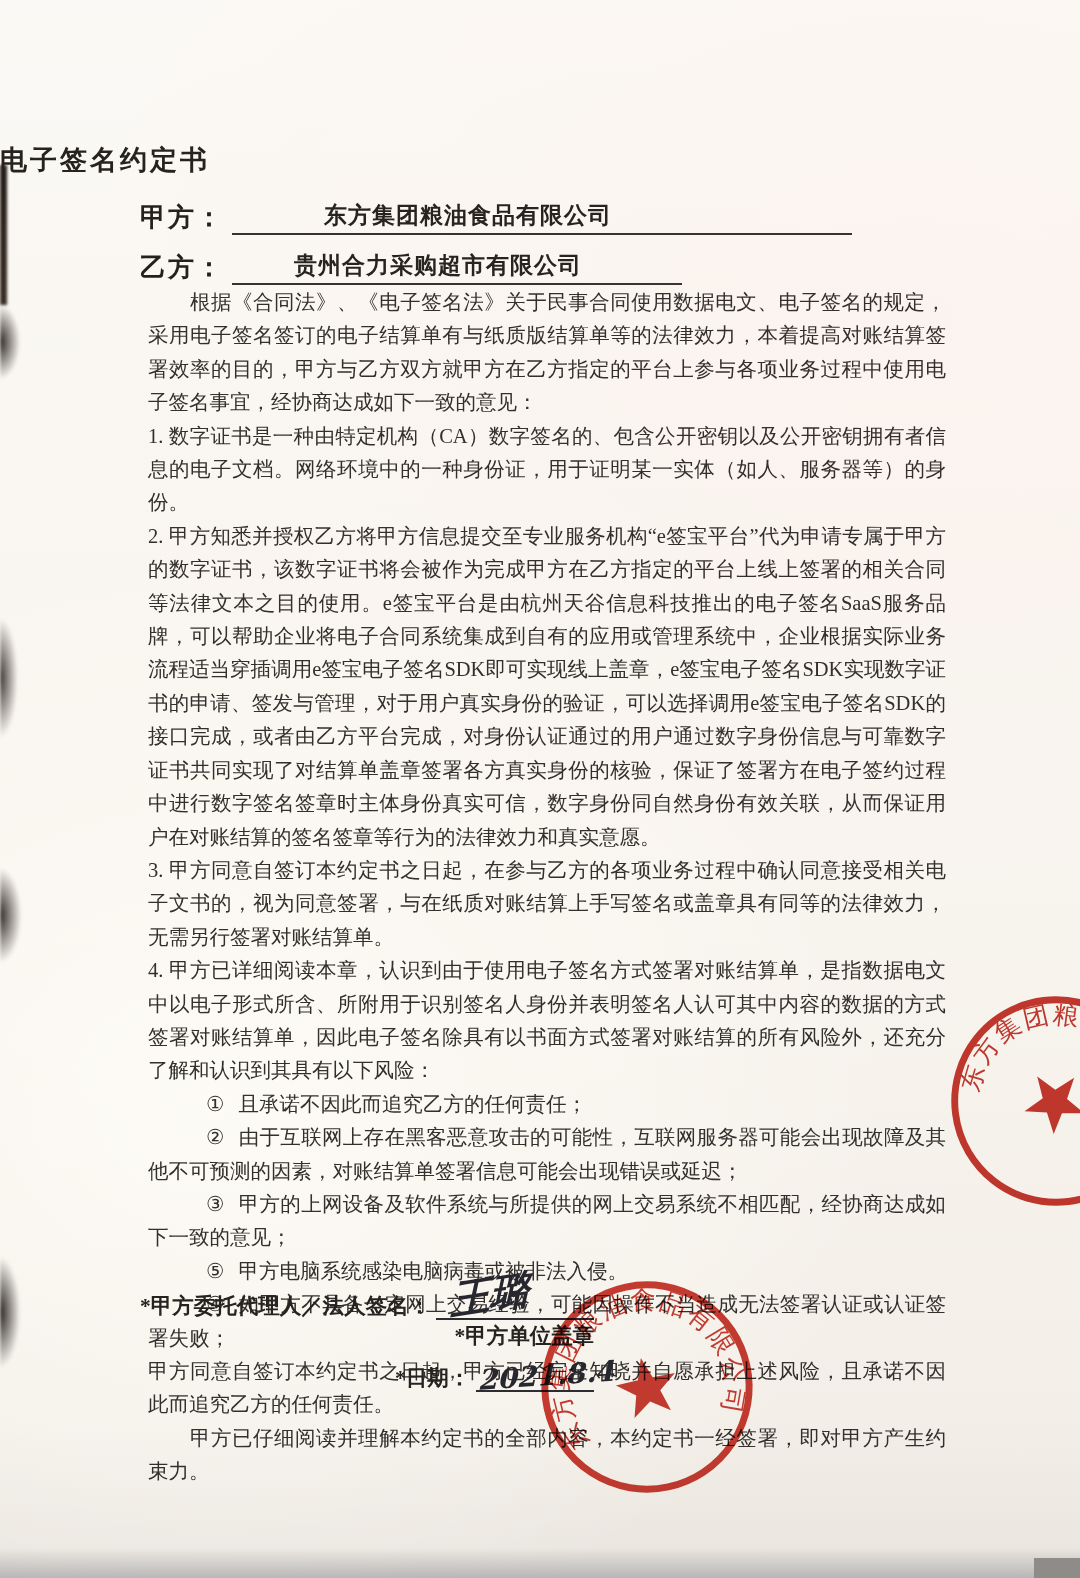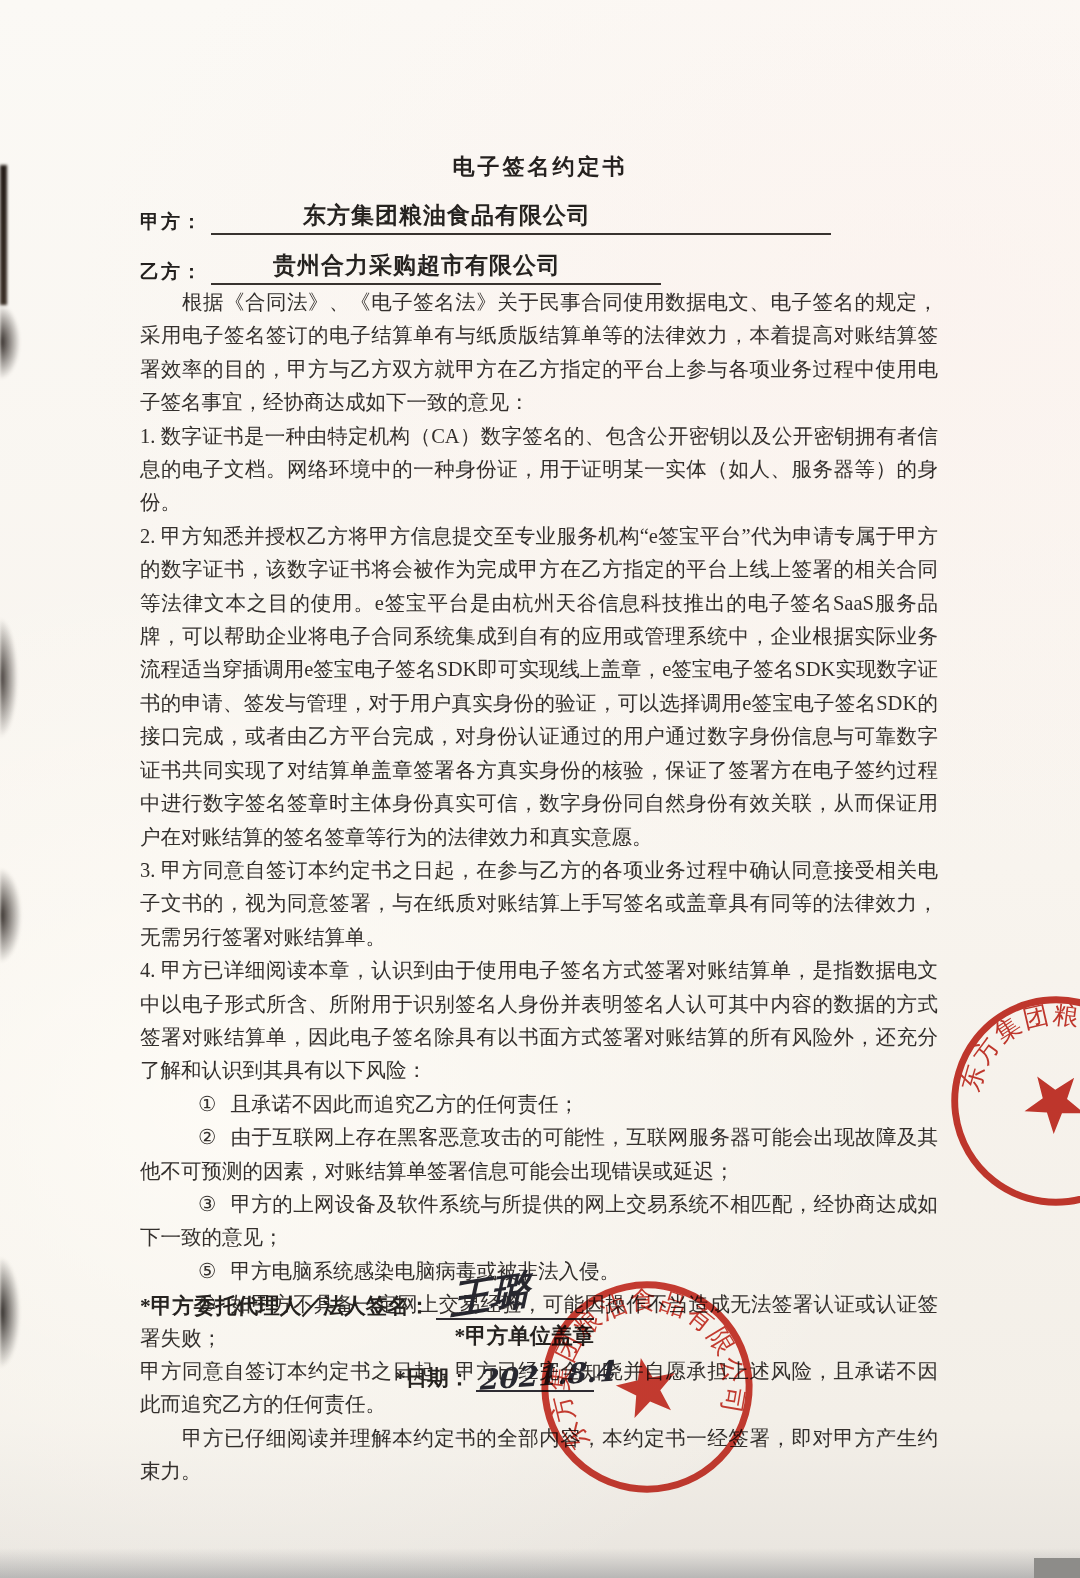--- a/index.html
+++ b/index.html
@@ -6,35 +6,35 @@
   .page{
     position:relative;width:1080px;height:1578px;overflow:hidden;
     background:
       radial-gradient(130% 60% at 85% 20%, rgba(252,240,236,.55), rgba(252,240,236,0) 60%),
       radial-gradient(90% 50% at 20% 70%, rgba(255,253,248,.8), rgba(255,253,248,0) 70%),
       linear-gradient(180deg,#fbf9f5 0%,#f8f4ee 55%,#f3efe8 90%,#e8e4de 100%);
     font-family:"Liberation Serif","DejaVu Serif",serif;
     color:#2f2b28;
   }
   .title{
-    position:absolute;top:152px;left:0;width:100%;text-align:center;
-    font-size:22px;font-weight:bold;letter-spacing:3px;color:#262220;
+    position:absolute;top:142px;left:0;width:100%;
+    font-size:27px;font-weight:bold;letter-spacing:3px;color:#262220;
   }
   .party{position:absolute;left:140px;width:810px;}
   .party-a{top:200px;} .party-b{top:250px;}
-  .party-label{font-size:19px;font-weight:bold;color:#23201e;letter-spacing:2px;}
+  .party-label{font-size:26px;font-weight:bold;color:#23201e;letter-spacing:2px;}
   .party-line{display:inline-block;border-bottom:2px solid #38332f;vertical-align:bottom;
     padding-bottom:2px;margin-left:8px;}
   .party-a .party-line{width:620px;}
   .party-b .party-line{width:450px;}
   .party-name{font-size:23px;font-weight:bold;color:#262320;letter-spacing:1px;}
   .party-a .party-name{padding-left:92px;}
   .party-b .party-name{padding-left:62px;text-align:right;}
   .body-text{
-    position:absolute;left:140px;top:286px;width:798px;
+    position:absolute;left:148px;top:286px;width:798px;
     font-size:20.5px;line-height:33.4px;text-align:justify;color:#332f2c;
   }
   .body-text p{margin:0;}
   .indent{text-indent:42px;}
   .risk{ text-indent:58px;}
   .risk .num{margin-right:14px;}
   .footer{position:absolute;left:140px;top:1288px;font-size:21.5px;font-weight:bold;color:#25221f;text-align:right;}
   .sig-row,.seal-row,.date-row{white-space:nowrap;}
   .seal-row{margin-top:1px;}
   .date-row{margin-top:13px;}

